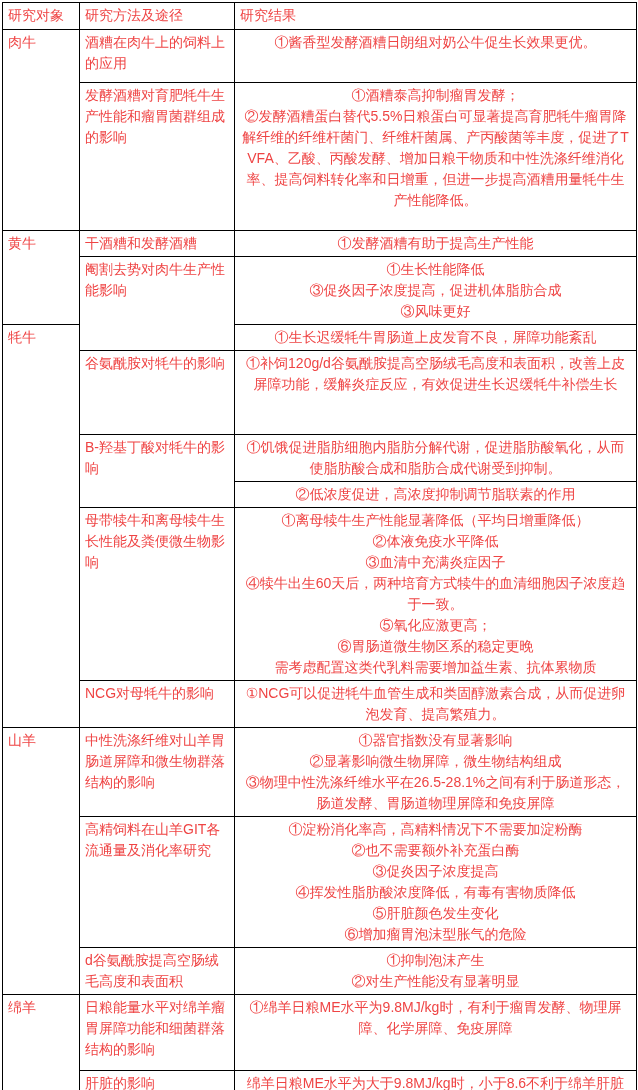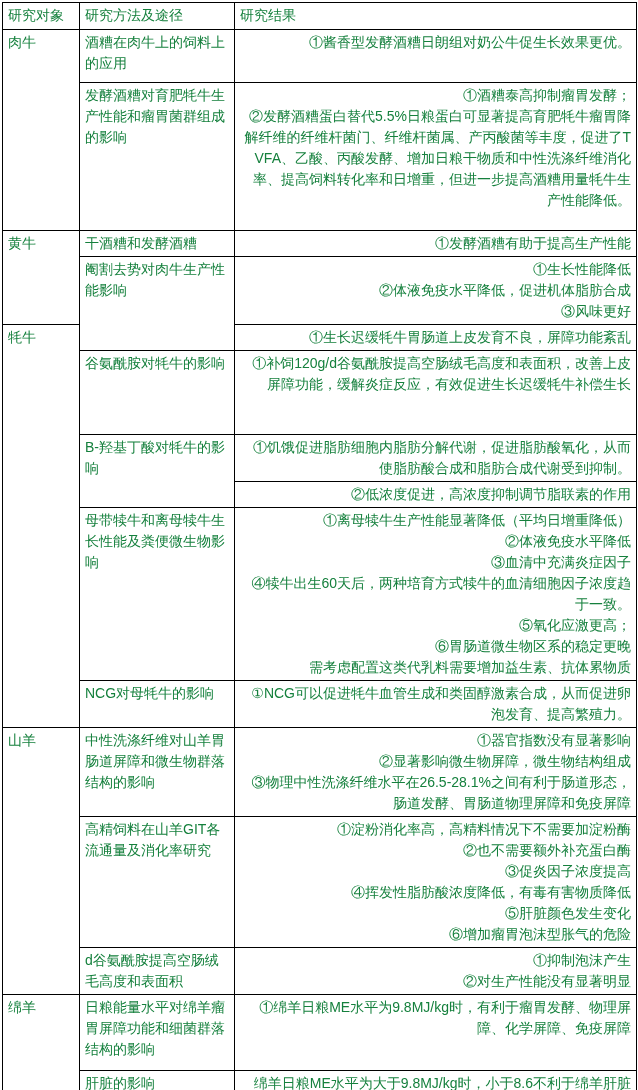--- a/index.html
+++ b/index.html
@@ -7,21 +7,21 @@
     padding: 0;
     background: #ffffff;
   }
   .page {
     width: 638px;
     height: 1090px;
     background: #ffffff;
     box-sizing: border-box;
     padding: 2px 1px 0 2px;
     font-family: "Liberation Sans", sans-serif;
-    color: #15803d;
+    color: #ef4444;
   }
   table.research-table {
     border-collapse: collapse;
     table-layout: fixed;
     width: 634px;
   }
   table.research-table th,
   table.research-table td {
     border: 1px solid #000000;
     vertical-align: top;
@@ -32,21 +32,21 @@
     text-align: left;
     overflow: hidden;
     word-break: break-all;
   }
   td.method-cell {
     text-align: justify;
     text-justify: inter-character;
     margin-top: 15px;
   }
   td.result-cell div {
-    text-align: right;
+    text-align: center;
   }
 </style>
 </head>
 <body>
 
 <div class="page">
   <table class="research-table">
     <colgroup>
       <col style="width:77px">
       <col style="width:155px">
@@ -79,21 +79,21 @@
       <td class="subject-cell" rowspan="2">黄牛</td>
       <td class="method-cell">干酒糟和发酵酒糟</td>
       <td class="result-cell">
         <div>①发酵酒糟有助于提高生产性能</div>
       </td>
     </tr>
     <tr style="height:62px">
       <td class="method-cell" rowspan="2">阉割去势对肉牛生产性能影响</td>
       <td class="result-cell">
         <div>①生长性能降低</div>
-        <div>②体液免疫水平降低，促进机体脂肪合成</div>
+        <div>③促炎因子浓度提高，促进机体脂肪合成</div>
         <div>③风味更好</div>
       </td>
     </tr>
 
     <tr style="height:24px">
       <td class="subject-cell" rowspan="6">牦牛</td>
       <td class="result-cell">
         <div>①生长迟缓牦牛胃肠道上皮发育不良，屏障功能紊乱</div>
       </td>
     </tr>

